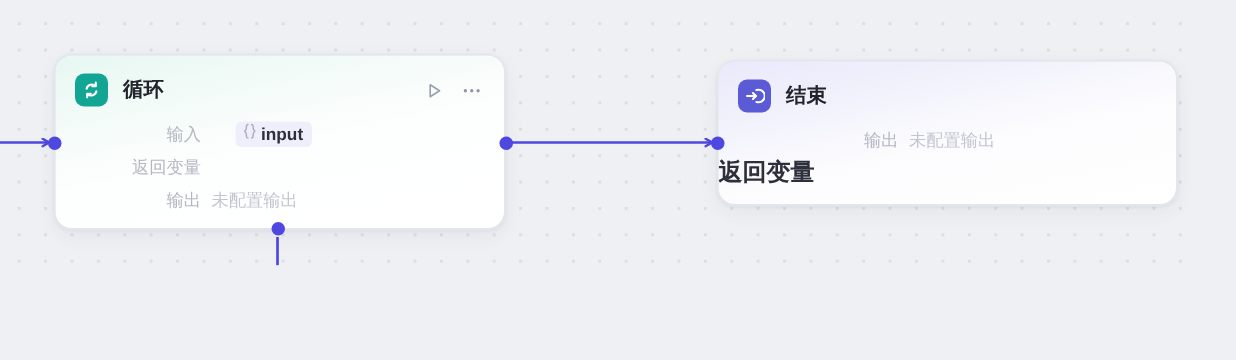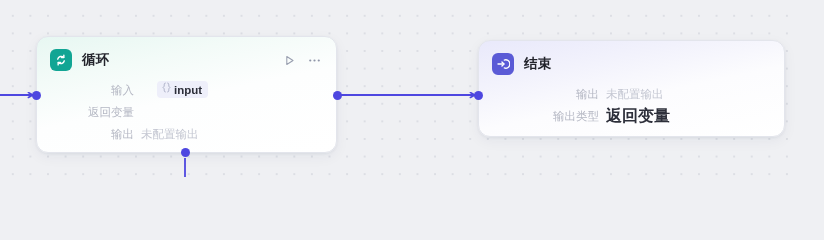--- a/index.html
+++ b/index.html
@@ -273,20 +273,19 @@
     </div>
 
     <div class="node-body">
 
       <div class="row">
         <div class="row-label">输出</div>
         <div class="row-value muted">未配置输出</div>
       </div>
 
       <div class="row">
-        <div class="row-label">输出类型</div>
         <div class="row-value strong">返回变量</div>
       </div>
 
     </div>
   </div>
 
 </div>
 
 </body></html>

